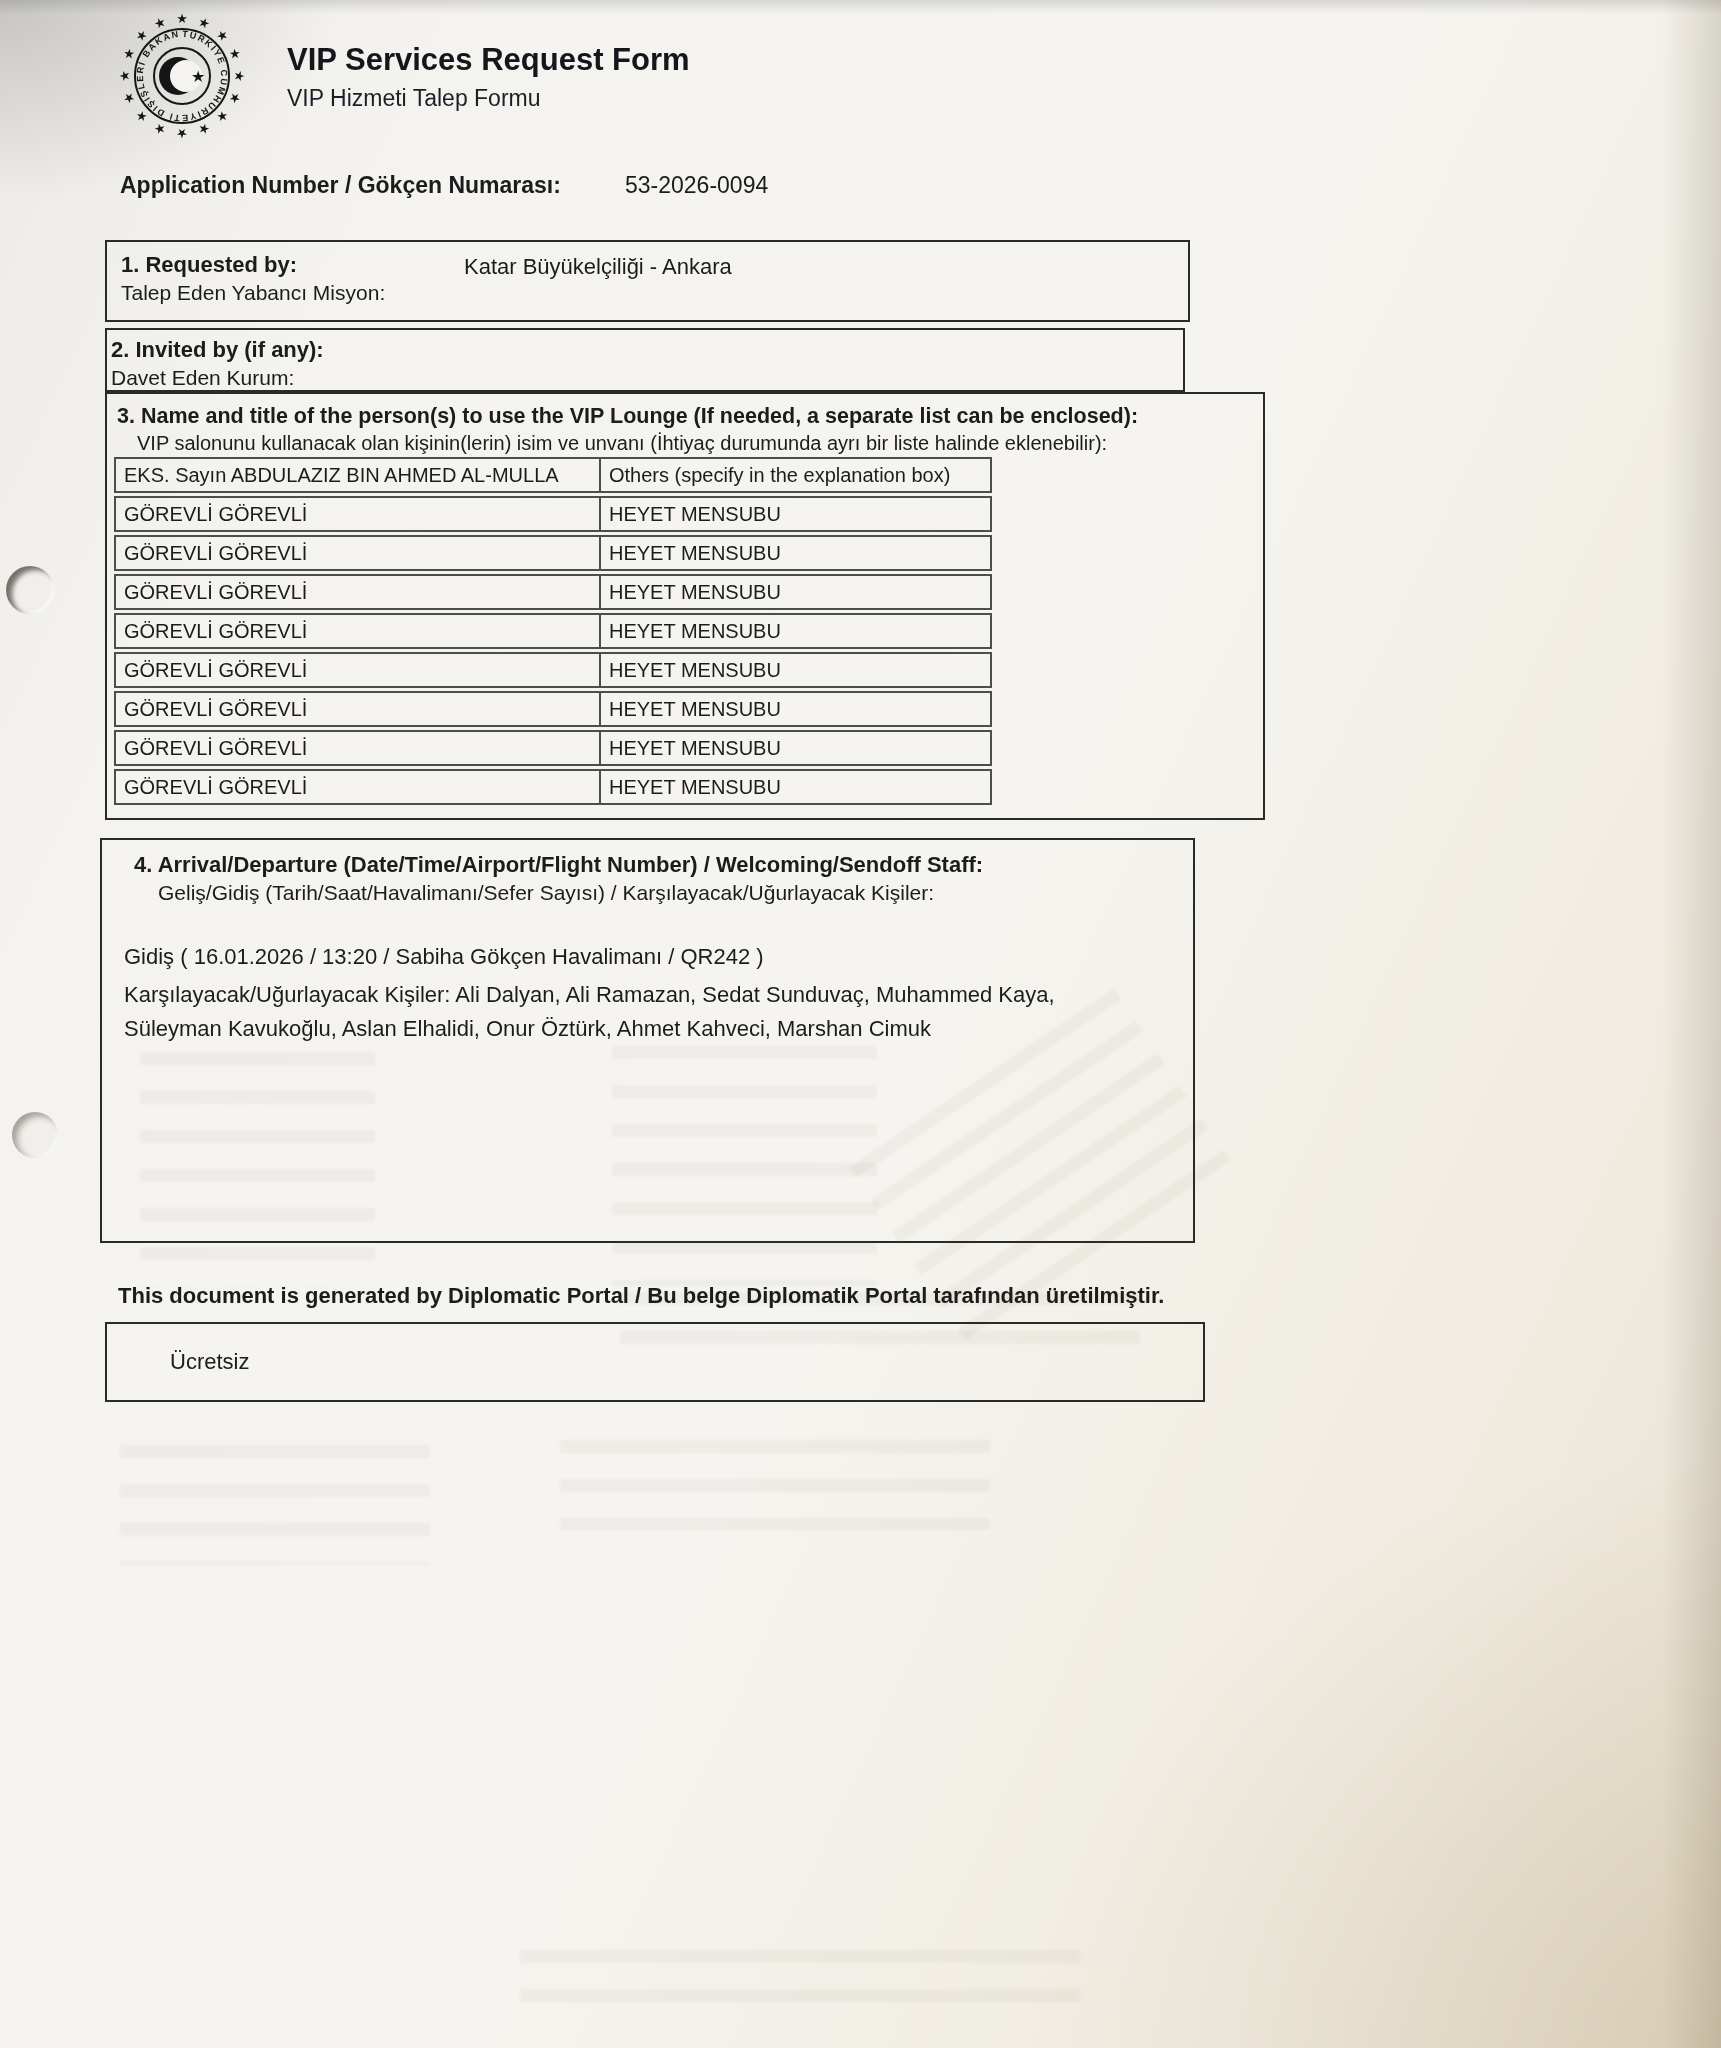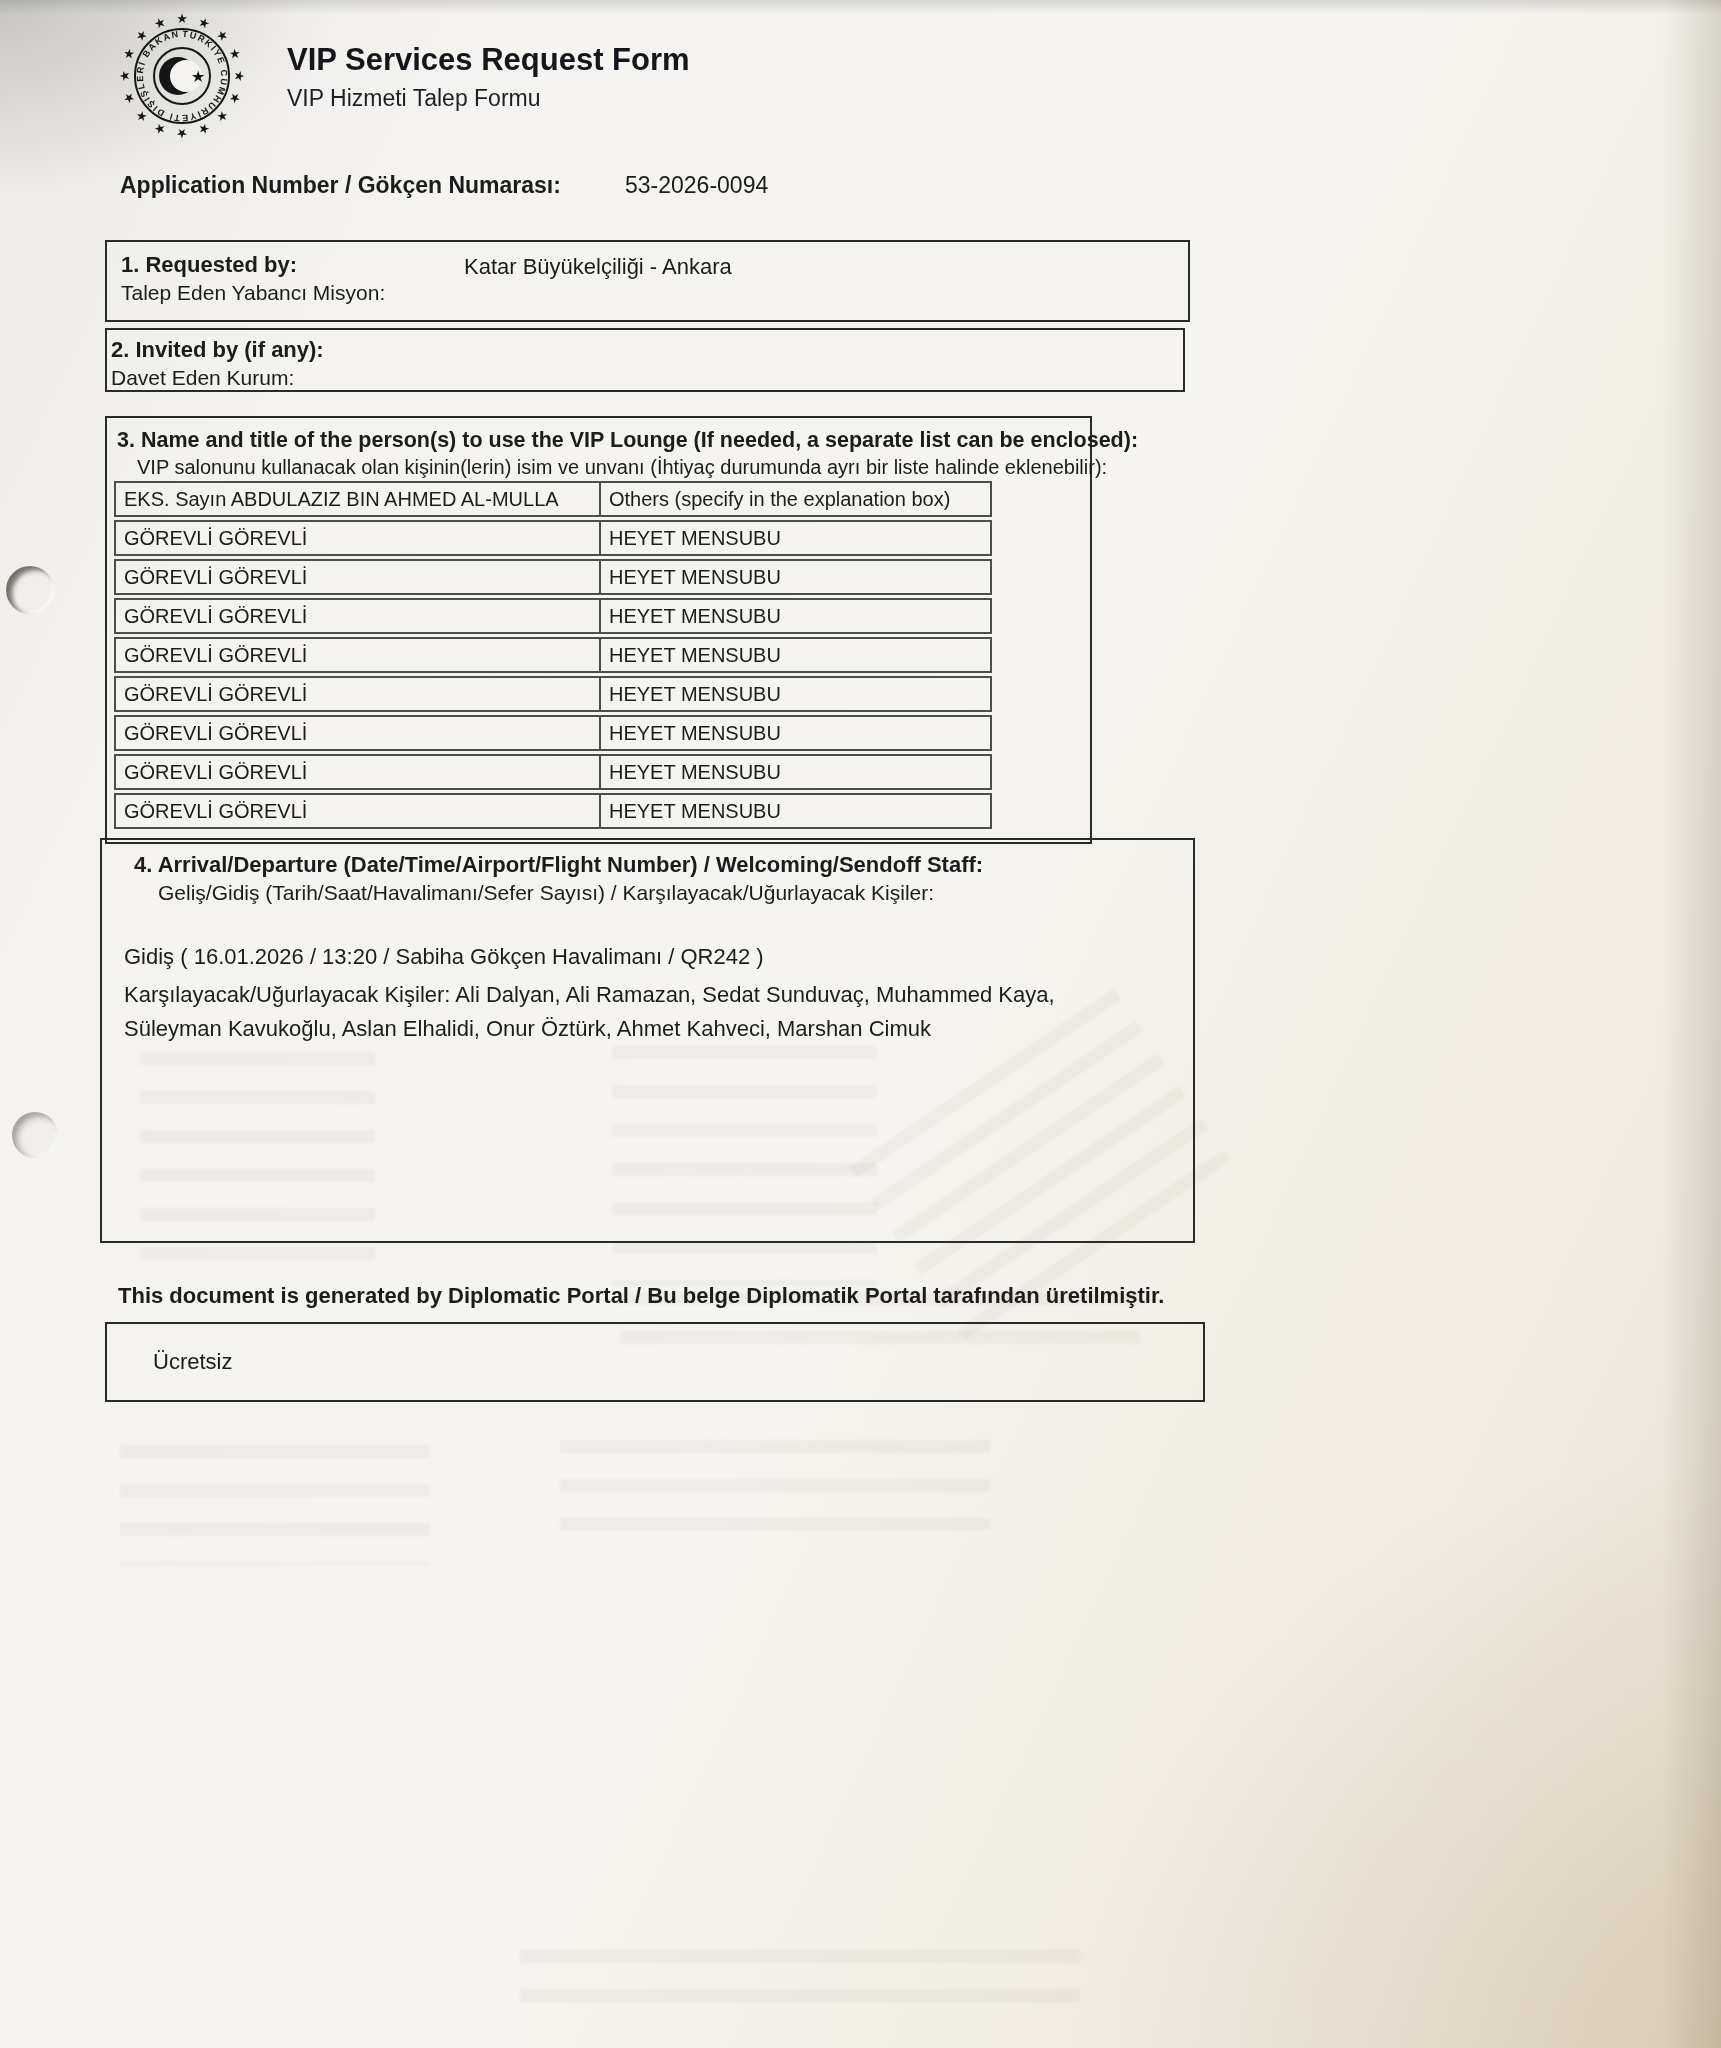--- a/index.html
+++ b/index.html
@@ -58,40 +58,40 @@
   .app-line .val { position: absolute; left: 505px; top: 0; font-weight: normal; }
 
   
   .box { position: absolute; border: 2.5px solid #2a2a2a; background: transparent; }
   .sec-head { font-size: 22px; font-weight: bold; white-space: nowrap; }
   .sec-sub { font-size: 21px; margin-top: 3px; white-space: nowrap; }
 
   .box.s1 { left: 105px; top: 240px; width: 1085px; height: 82px; padding: 10px 14px; }
   .s1 .value { position: absolute; left: 357px; top: 12px; font-size: 22px; }
   .box.s2 { left: 105px; top: 328px; width: 1080px; height: 64px; padding: 7px 4px; }
-  .box.s3 { left: 105px; top: 416px; width: 987px; height: 428px; padding: 10px 10px; }
+  .box.s3 { left: 105px; top: 392px; width: 1160px; height: 428px; padding: 10px 10px; }
   .s3 .sec-sub { margin-left: 20px; font-size: 20px; }
   .box.s4 { left: 100px; top: 838px; width: 1095px; height: 405px; padding: 12px 32px; }
   .s4 .sec-sub { margin-left: 24px; }
   .s4 .travel { position: absolute; left: 22px; top: 100px; width: 1020px; font-size: 22px; line-height: 1.55; }
   .s4 .travel .dep { margin-bottom: 4px; }
 
   
   .vtable { position: absolute; left: 7px; top: 63px; width: 880px; }
   .trow { display: flex; margin-bottom: 3px; }
   .tcell {
     border: 2px solid #4d4d4d; height: 36px; padding: 4px 8px;
     font-size: 20px; display: flex; align-items: center; white-space: nowrap; overflow: hidden;
   }
   .tcell.c1 { width: 487px; }
   .tcell.c2 { width: 393px; margin-left: -2px; }
 
   
   .gen-note { position: absolute; left: 118px; top: 1283px; font-size: 22px; font-weight: bold; white-space: nowrap; }
-  .box.fee { left: 105px; top: 1322px; width: 1100px; height: 80px; display: flex; align-items: center; padding-left: 46px; }
+  .box.fee { left: 105px; top: 1322px; width: 1100px; height: 80px; display: flex; align-items: center; padding-left: 63px; }
   .fee .fee-text { font-size: 22px; }
 </style>
 </head>
 <body>
 
 <div class="scan">
 
   <div class="shade top-left"></div>
   <div class="shade right-edge"></div>
   <div class="shade bottom-right"></div>

